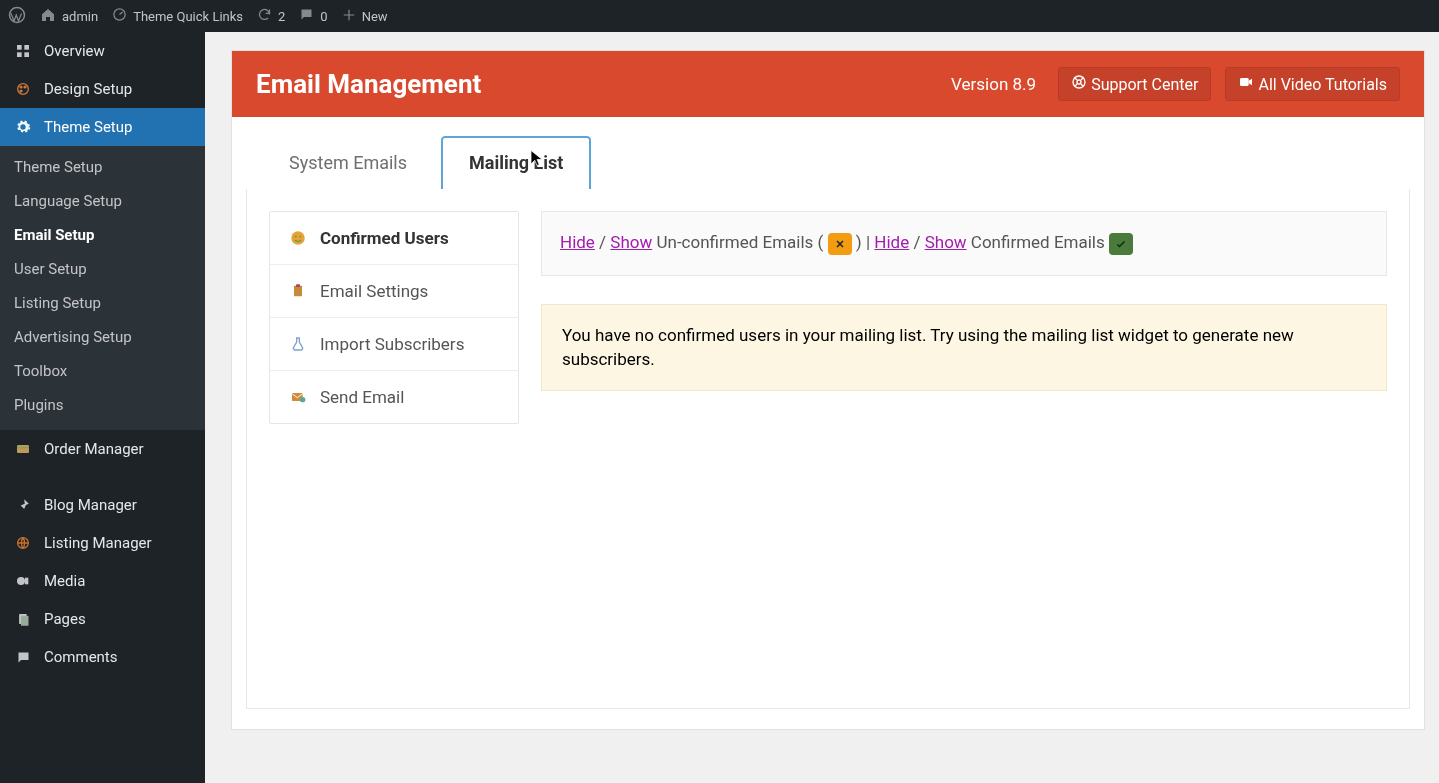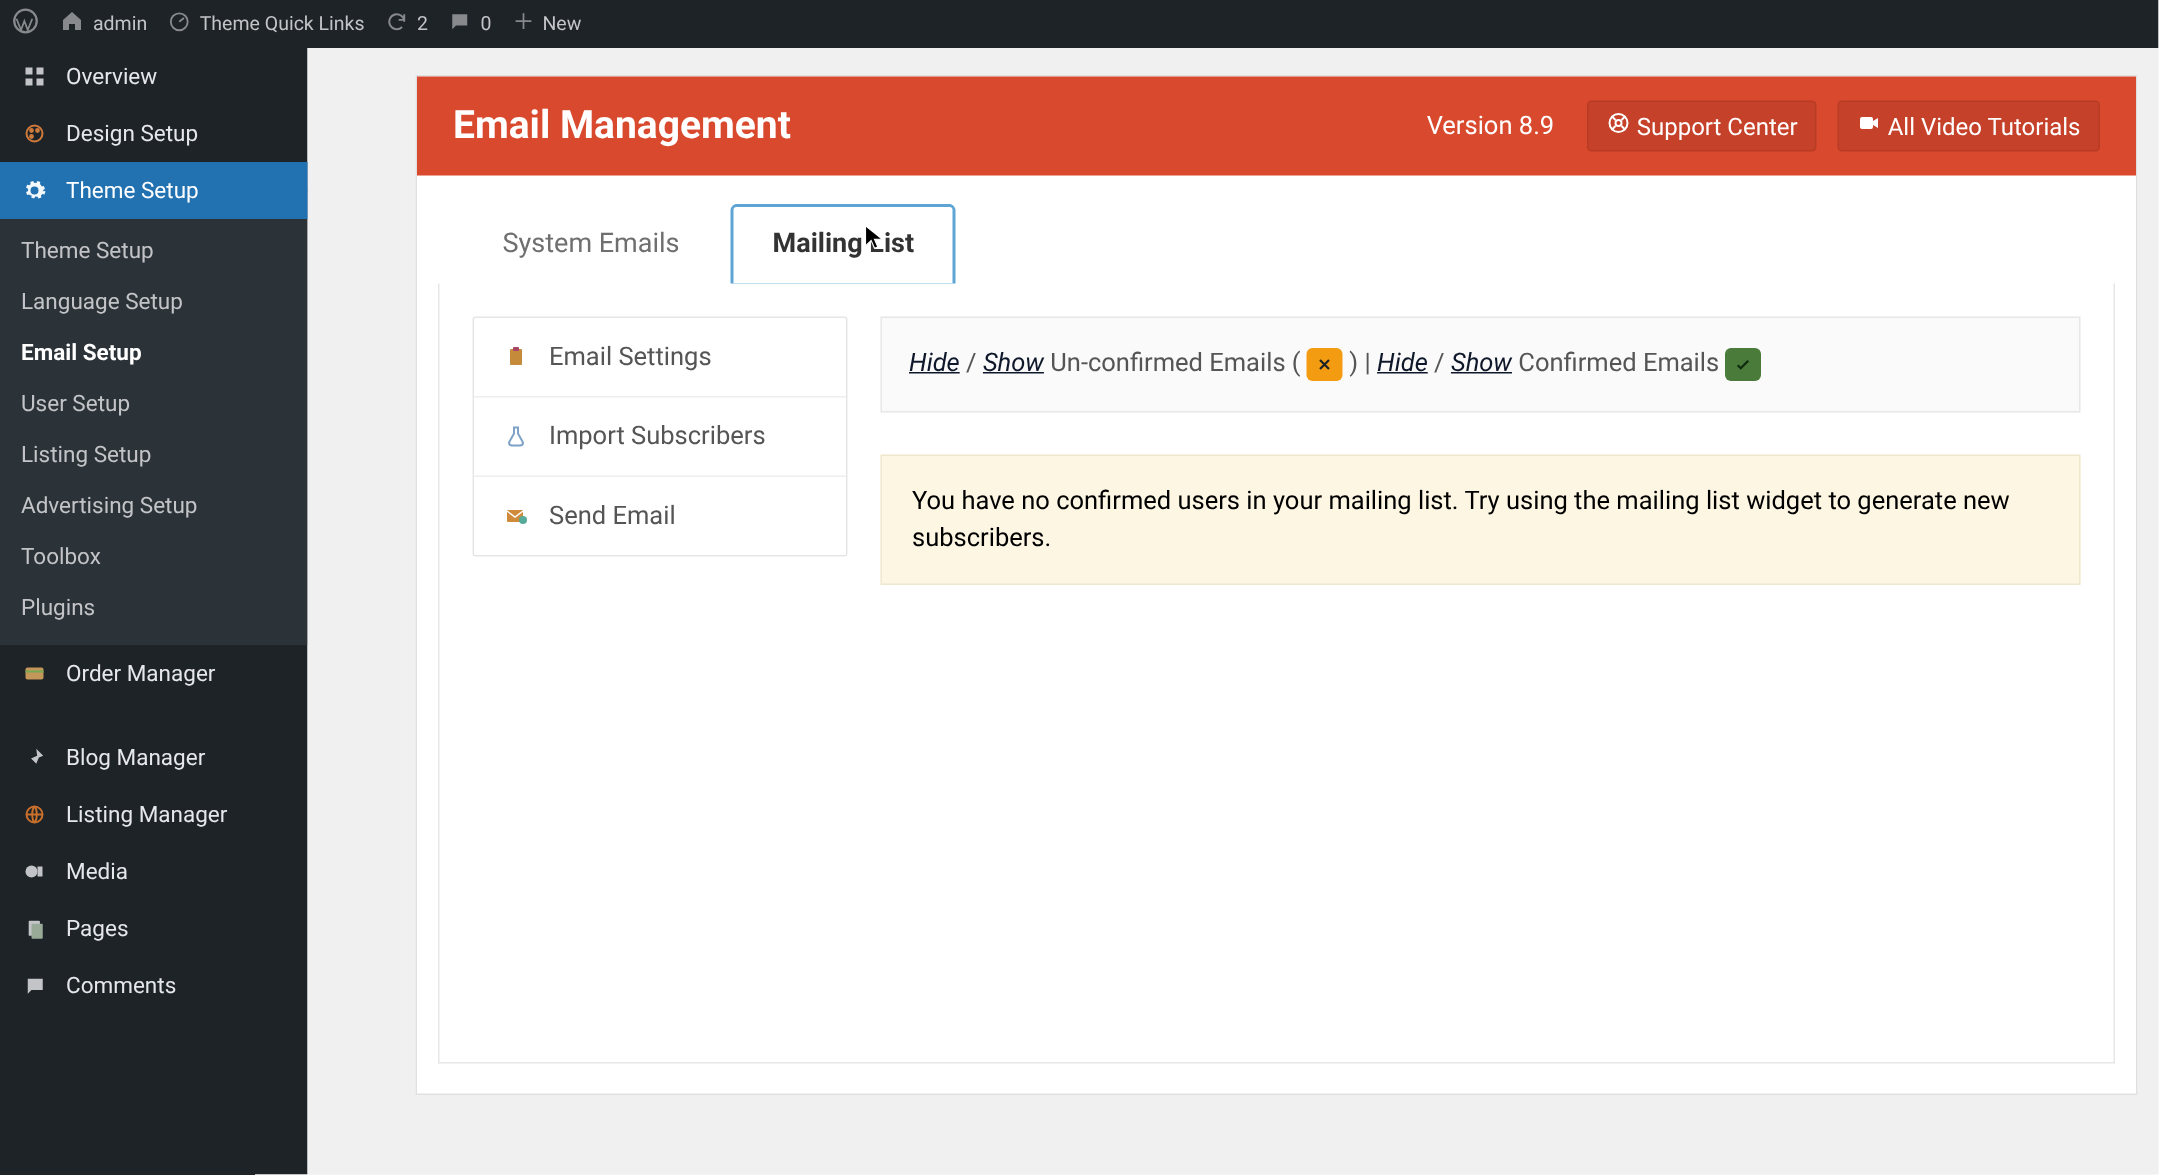--- a/index.html
+++ b/index.html
@@ -26,21 +26,21 @@
     border:10px solid transparent; border-left-color:#2271b1;
   }
   .side-item .label{flex:1;}
   .side-icon{width:18px; display:flex; justify-content:center;}
   .submenu{background:#2c3338; padding:4px 0 8px;}
   .sub-item{padding:8px 14px 8px 14px; cursor:pointer; color:#c3c4c7; font-size:15px;}
   .sub-item.active{color:#fff; font-weight:700;}
 
   
   .main{flex:1; background:#f0f0f1; overflow:auto; padding:18px 14px 40px 26px;}
-  .pagecard{background:#fff; border:1px solid #e0e0e0;margin-left:46px;}
+  .pagecard{background:#fff; border:1px solid #e0e0e0;}
   .page-header{
     background:#d9492d; color:#fff; display:flex; align-items:center; padding:16px 24px; gap:14px;
   }
   .page-header h1{font-size:26px; font-weight:700;}
   .page-header .grow{flex:1;}
   .page-header .version{font-size:17px; margin-right:8px;}
   .hdr-btn{
     background:#c64129; border:1px solid #b83b24; border-radius:3px; padding:6px 12px;
     display:flex; align-items:center; gap:4px; font-size:16px; cursor:pointer; color:#fff;
   }
@@ -67,21 +67,21 @@
     cursor:pointer; color:#555; font-size:17px;
   }
   .leftlist .litem:last-child{border-bottom:none;text-align:right;}
   .leftlist .litem.selected{background:#fff; color:#333; font-weight:700; box-shadow:inset 3px 0 0 #fff;}
   .leftlist .litem .li-icon{width:20px; height:20px; display:flex; align-items:center; justify-content:center;}
 
   .rightpane{flex:1;}
   .filterbar{
     border:1px solid #e7e7e7; background:#fafafa; color:#555; padding:20px 18px; font-size:17px;
   }
-  .filterbar a{color:#0f172a; cursor:pointer;font-style:italic;}
+  .filterbar a{color:#a21caf; cursor:pointer;}
   .filterbar .u{ text-decoration:underline; }
   .badge{display:inline-flex; width:24px; height:22px; border-radius:4px; align-items:center; justify-content:center; vertical-align:middle;}
   .badge.orange{background:#f39c12;}
   .badge.green{background:#4a7b3a;}
   .badge svg{width:12px;height:12px;}
 
   .notice{
     margin-top:28px; background:#fdf6e3; border:1px solid #f0e7cf; color:#000000;
     padding:18px 20px; font-size:17px; line-height:1.45;
   }
@@ -275,20 +275,31 @@
       <div class="tabs" style="position:relative;">
         <div class="tab">System Emails</div>
         <div class="tab active">Mailing List</div>
         <svg class="cursor" style="left:296px; top:30px;" viewBox="0 0 24 24" fill="#000" stroke="#fff" stroke-width="1">
             <path d="M4 2l0 18 5-5 3 7 3-1-3-7 7 0z"></path>
           </svg>
       </div>
 
       <div class="tabpanel">
         <div class="leftlist">
+          <div class="litem selected">
+            <span class="li-icon">
+              <svg width="18" height="18" viewBox="0 0 24 24" fill="#e9a13b">
+                  <circle cx="12" cy="12" r="9"></circle>
+                  <circle cx="9" cy="10" r="1.3" fill="#5a3"></circle>
+                  <circle cx="15" cy="10" r="1.3" fill="#5a3"></circle>
+                  <path d="M8 15c2 2 6 2 8 0" stroke="#5a3" stroke-width="1.6" fill="none"></path>
+                </svg>
+            </span>
+            <span>Confirmed Users</span>
+          </div>
           <div class="litem">
             <span class="li-icon">
               <svg width="16" height="18" viewBox="0 0 24 24" fill="#c58a3a">
                   <rect x="6" y="4" width="12" height="16" rx="1"></rect>
                   <rect x="9" y="2" width="6" height="4" rx="1" fill="#a46"></rect>
                 </svg>
             </span>
             <span>Email Settings</span>
           </div>
           <div class="litem">

